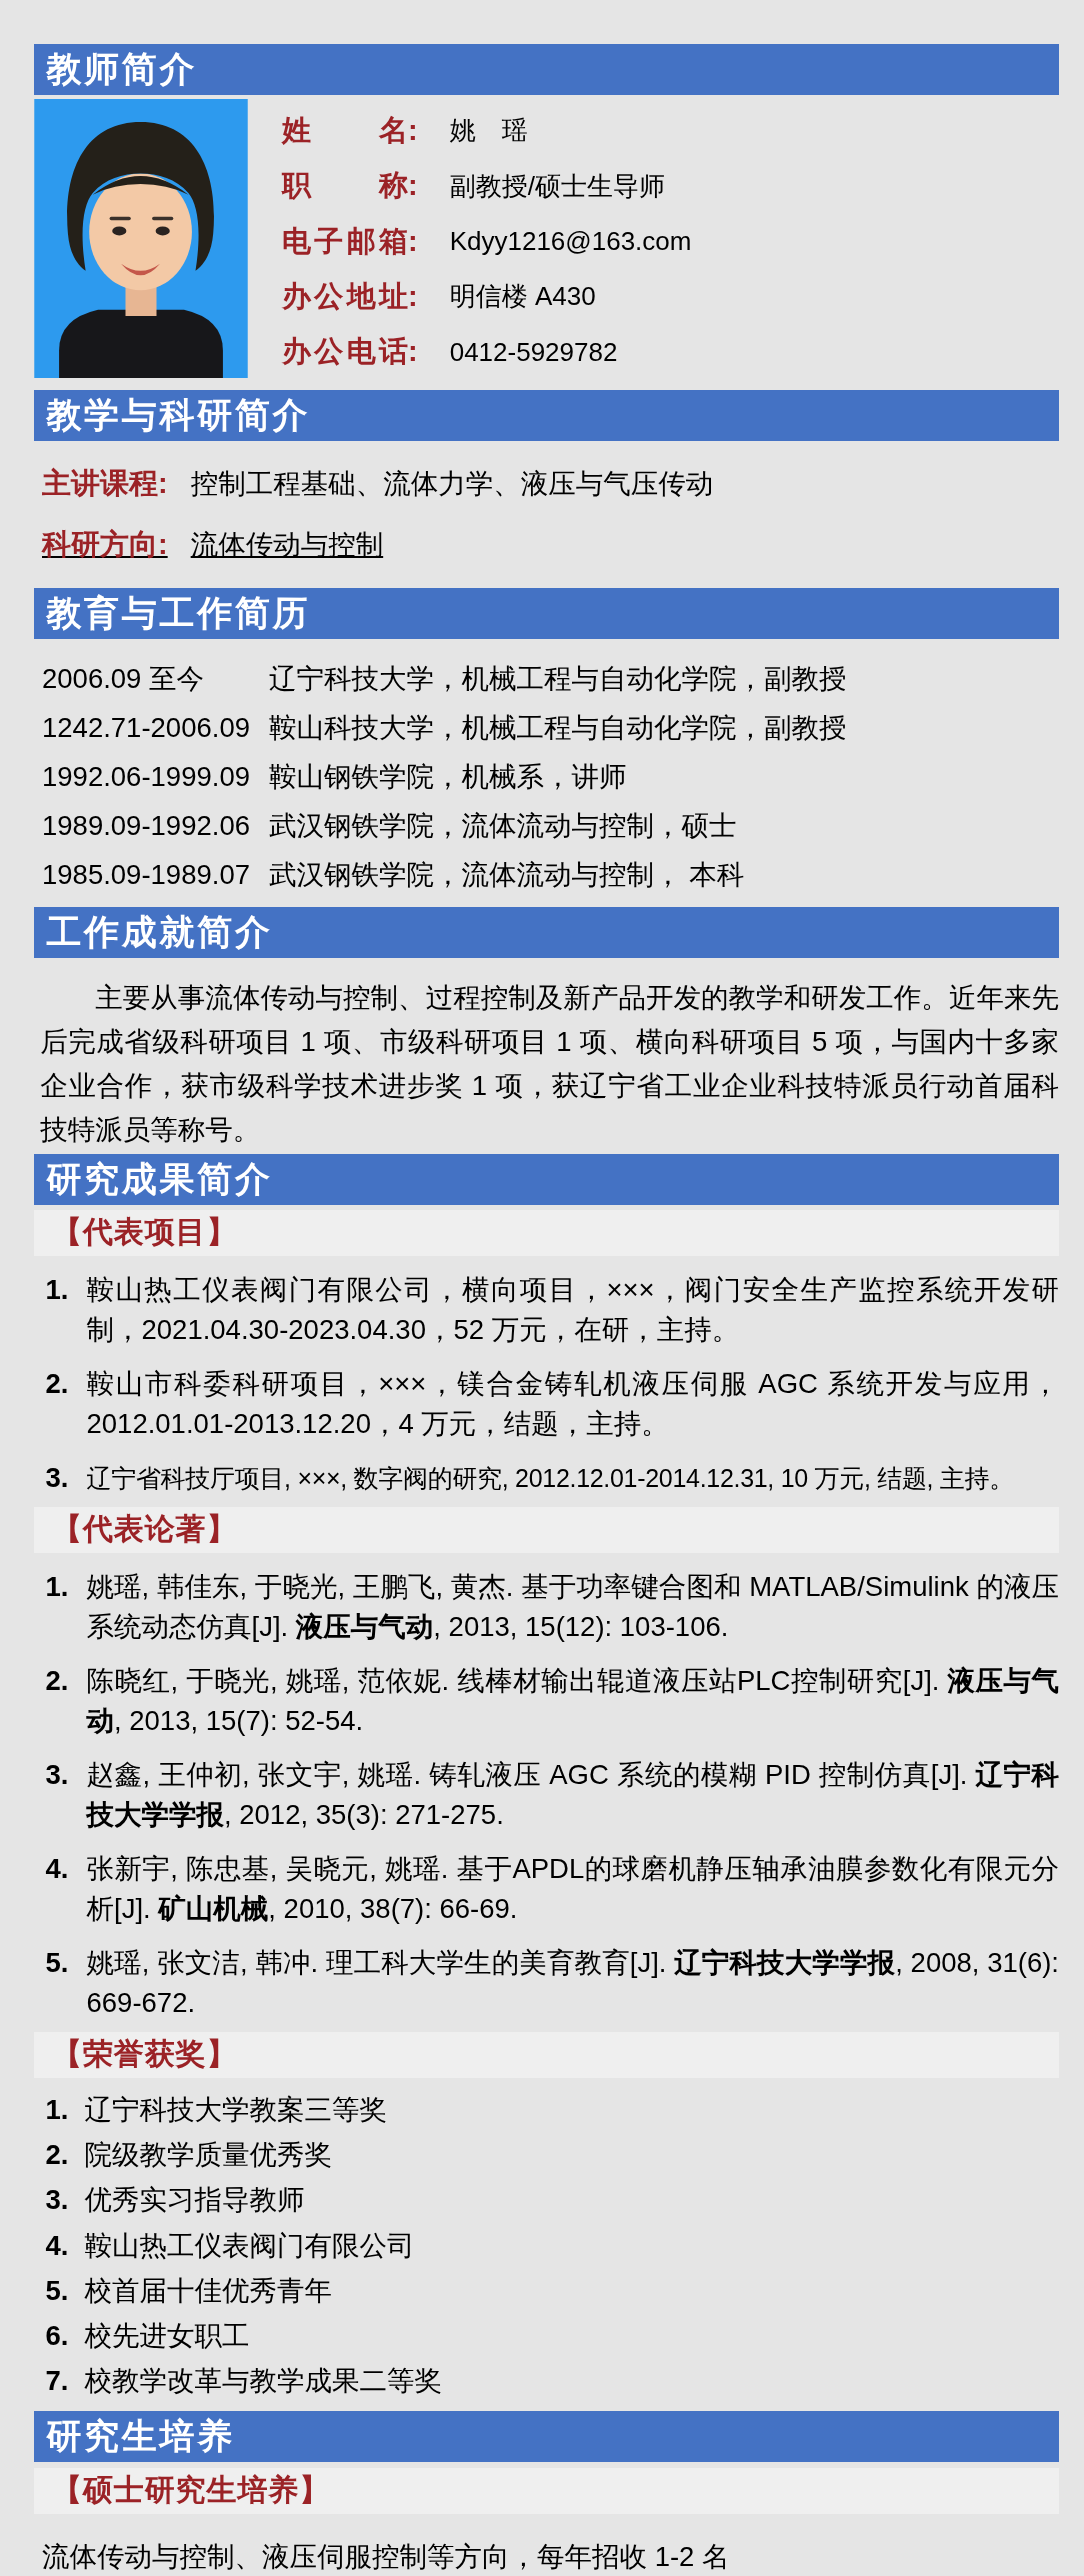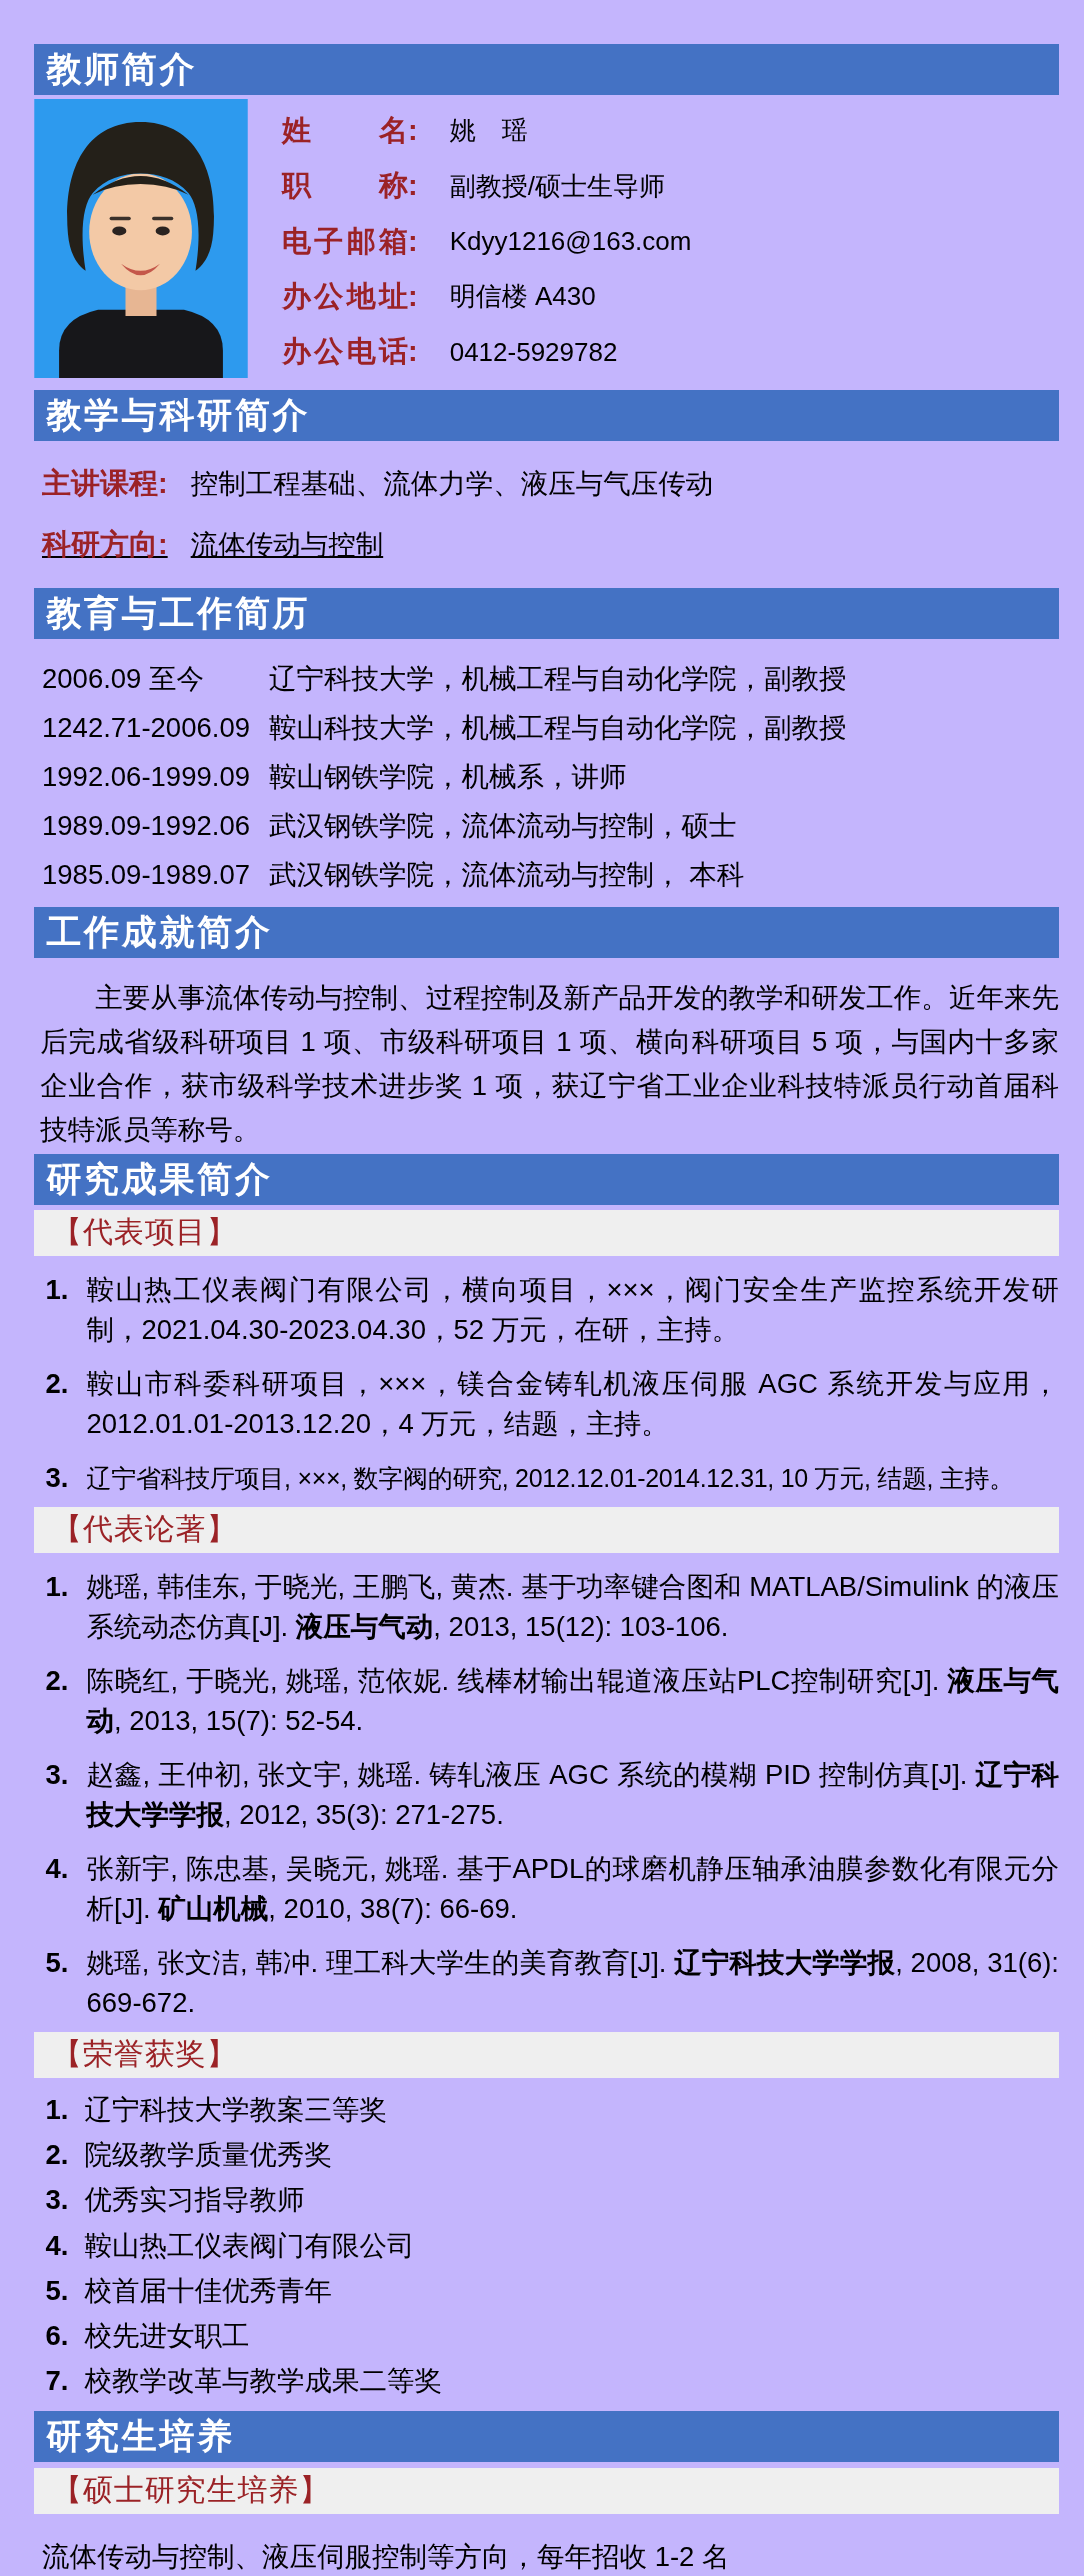--- a/index.html
+++ b/index.html
@@ -1,17 +1,17 @@
 <!DOCTYPE html>
 <html style="font-size:14px"><head>
 <meta charset="utf-8">
 <style>
   html,body{margin:0;padding:0;background:#ffffff;}
   body{width:1084px;height:2576px;font-family:"Liberation Sans","DejaVu Sans",sans-serif;color:#000;}
-  .page{box-sizing:border-box;width:1084px;height:2576px;padding:44px 25px 0 34px;overflow:hidden;background:#c4b5fd;}
+  .page{box-sizing:border-box;width:1084px;height:2576px;padding:44px 25px 0 34px;overflow:hidden;background:#e5e5e5;}
 
   .bar{height:51px;background:#4472C4;color:#fff;font-weight:700;font-size:35px;letter-spacing:2.7px;
        display:flex;align-items:center;padding-left:12.4px;box-sizing:border-box;}
   .bar-teaching{margin-top:12.4px;}
   .bar-history{margin-top:16px;}
   .bar-achieve{margin-top:16px;}
   .bar-research{margin-top:2px;}
   .bar-grad{margin-top:14px;}
 
   .profile{display:flex;margin-top:3.5px;height:279px;}
@@ -30,21 +30,21 @@
 
   .history{margin:23px 0 16px 8px;}
   .hrow{display:flex;font-size:27.5px;line-height:33px;margin-bottom:16px;}
   .hrow:last-child{margin-bottom:0;}
   .hperiod{width:227px;flex:none;}
   .hdetail{flex:1;}
 
   .para{margin:17.7px 0 0 6.2px;font-size:27.5px;line-height:44px;text-align:justify;text-indent:2em;}
 
   .band{height:46px;background:#EFEFEF;display:flex;align-items:center;margin-top:5.3px;}
-  .band-title{color:#9B2226;font-weight:400;font-size:30px;padding-left:18px;letter-spacing:0.9px;}
+  .band-title{color:#9B2226;font-weight:700;font-size:30px;padding-left:18px;letter-spacing:0.9px;}
 
   .nlist{margin:14px 0 8.9px 0;}
   .nitem{display:flex;margin:0 0 14px 11.5px;font-size:27.5px;line-height:40px;}
   .nitem:last-child{margin-bottom:0;}
   .nnum{flex:none;width:41px;font-weight:700;}
   .ntxt{flex:1;text-align:justify;}
   .jname{font-weight:700;}
   .nitem.compact .ntxt{font-size:25px;white-space:nowrap;text-align:left;letter-spacing:-0.3px;}
 
   .hlist{margin:16px 0 14px 11.5px;}

